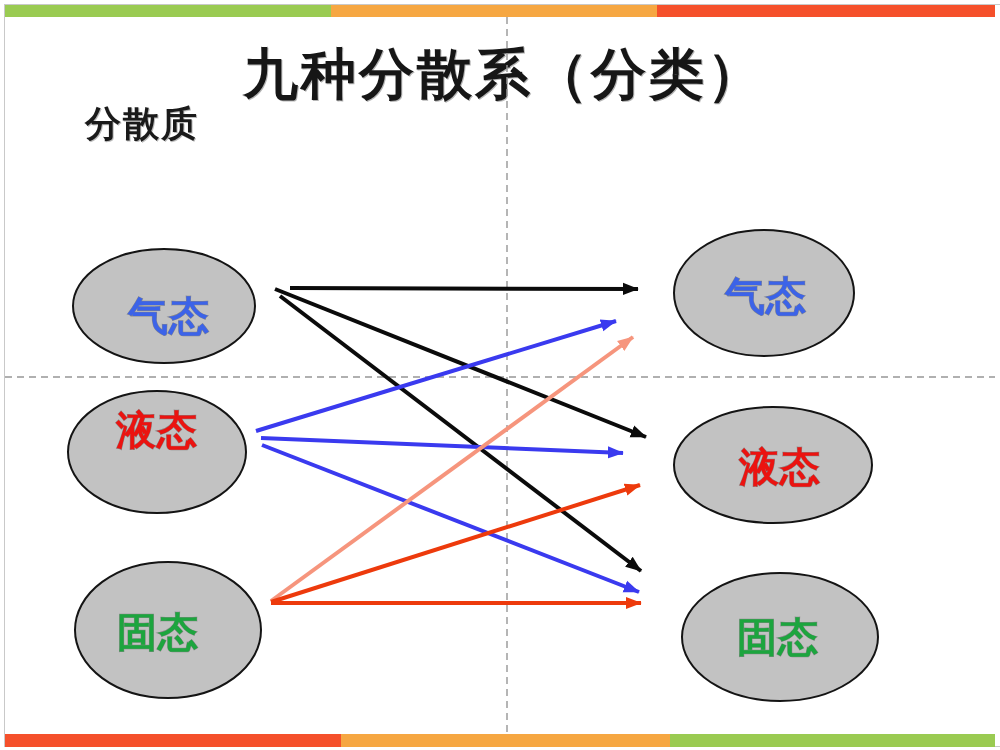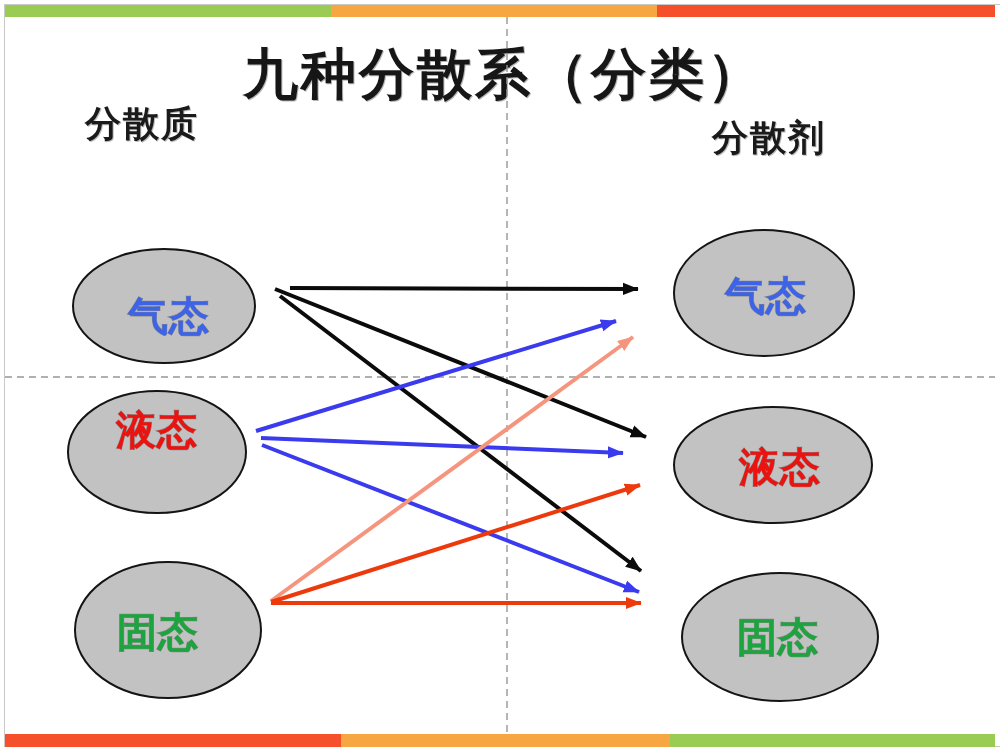--- a/index.html
+++ b/index.html
@@ -57,21 +57,20 @@
 
   <div class="bar t seg1" style="background: rgb(154, 203, 82);"></div>
   <div class="bar t seg2" style="background: rgb(246, 167, 66);"></div>
   <div class="bar t seg3" style="background: rgb(245, 80, 43);"></div>
   <div class="bar b seg1" style="background: rgb(245, 80, 43);"></div>
   <div class="bar b seg2" style="background: rgb(246, 167, 66);"></div>
   <div class="bar b seg3" style="background: rgb(154, 203, 82);"></div>
 
   <div class="title">九种分散系（分类）</div>
   <div class="col-label left">分散质</div>
-  <div class="col-label right">分散剂</div>
 
   <svg class="diagram" viewBox="0 0 1000 750">
       <defs>
         <marker id="mk-arrow_black" markerWidth="4.4" markerHeight="4" refX="3.8" refY="1.9" orient="auto" markerUnits="strokeWidth">
           <path d="M0,0.35 L4,1.9 L0,3.45 Z" fill="#0B0B0B"></path>
         </marker>
         <marker id="mk-arrow_blue" markerWidth="4.4" markerHeight="4" refX="3.8" refY="1.9" orient="auto" markerUnits="strokeWidth">
           <path d="M0,0.35 L4,1.9 L0,3.45 Z" fill="#3A3AEF"></path>
         </marker>
         <marker id="mk-arrow_salmon" markerWidth="4.4" markerHeight="4" refX="3.8" refY="1.9" orient="auto" markerUnits="strokeWidth">

